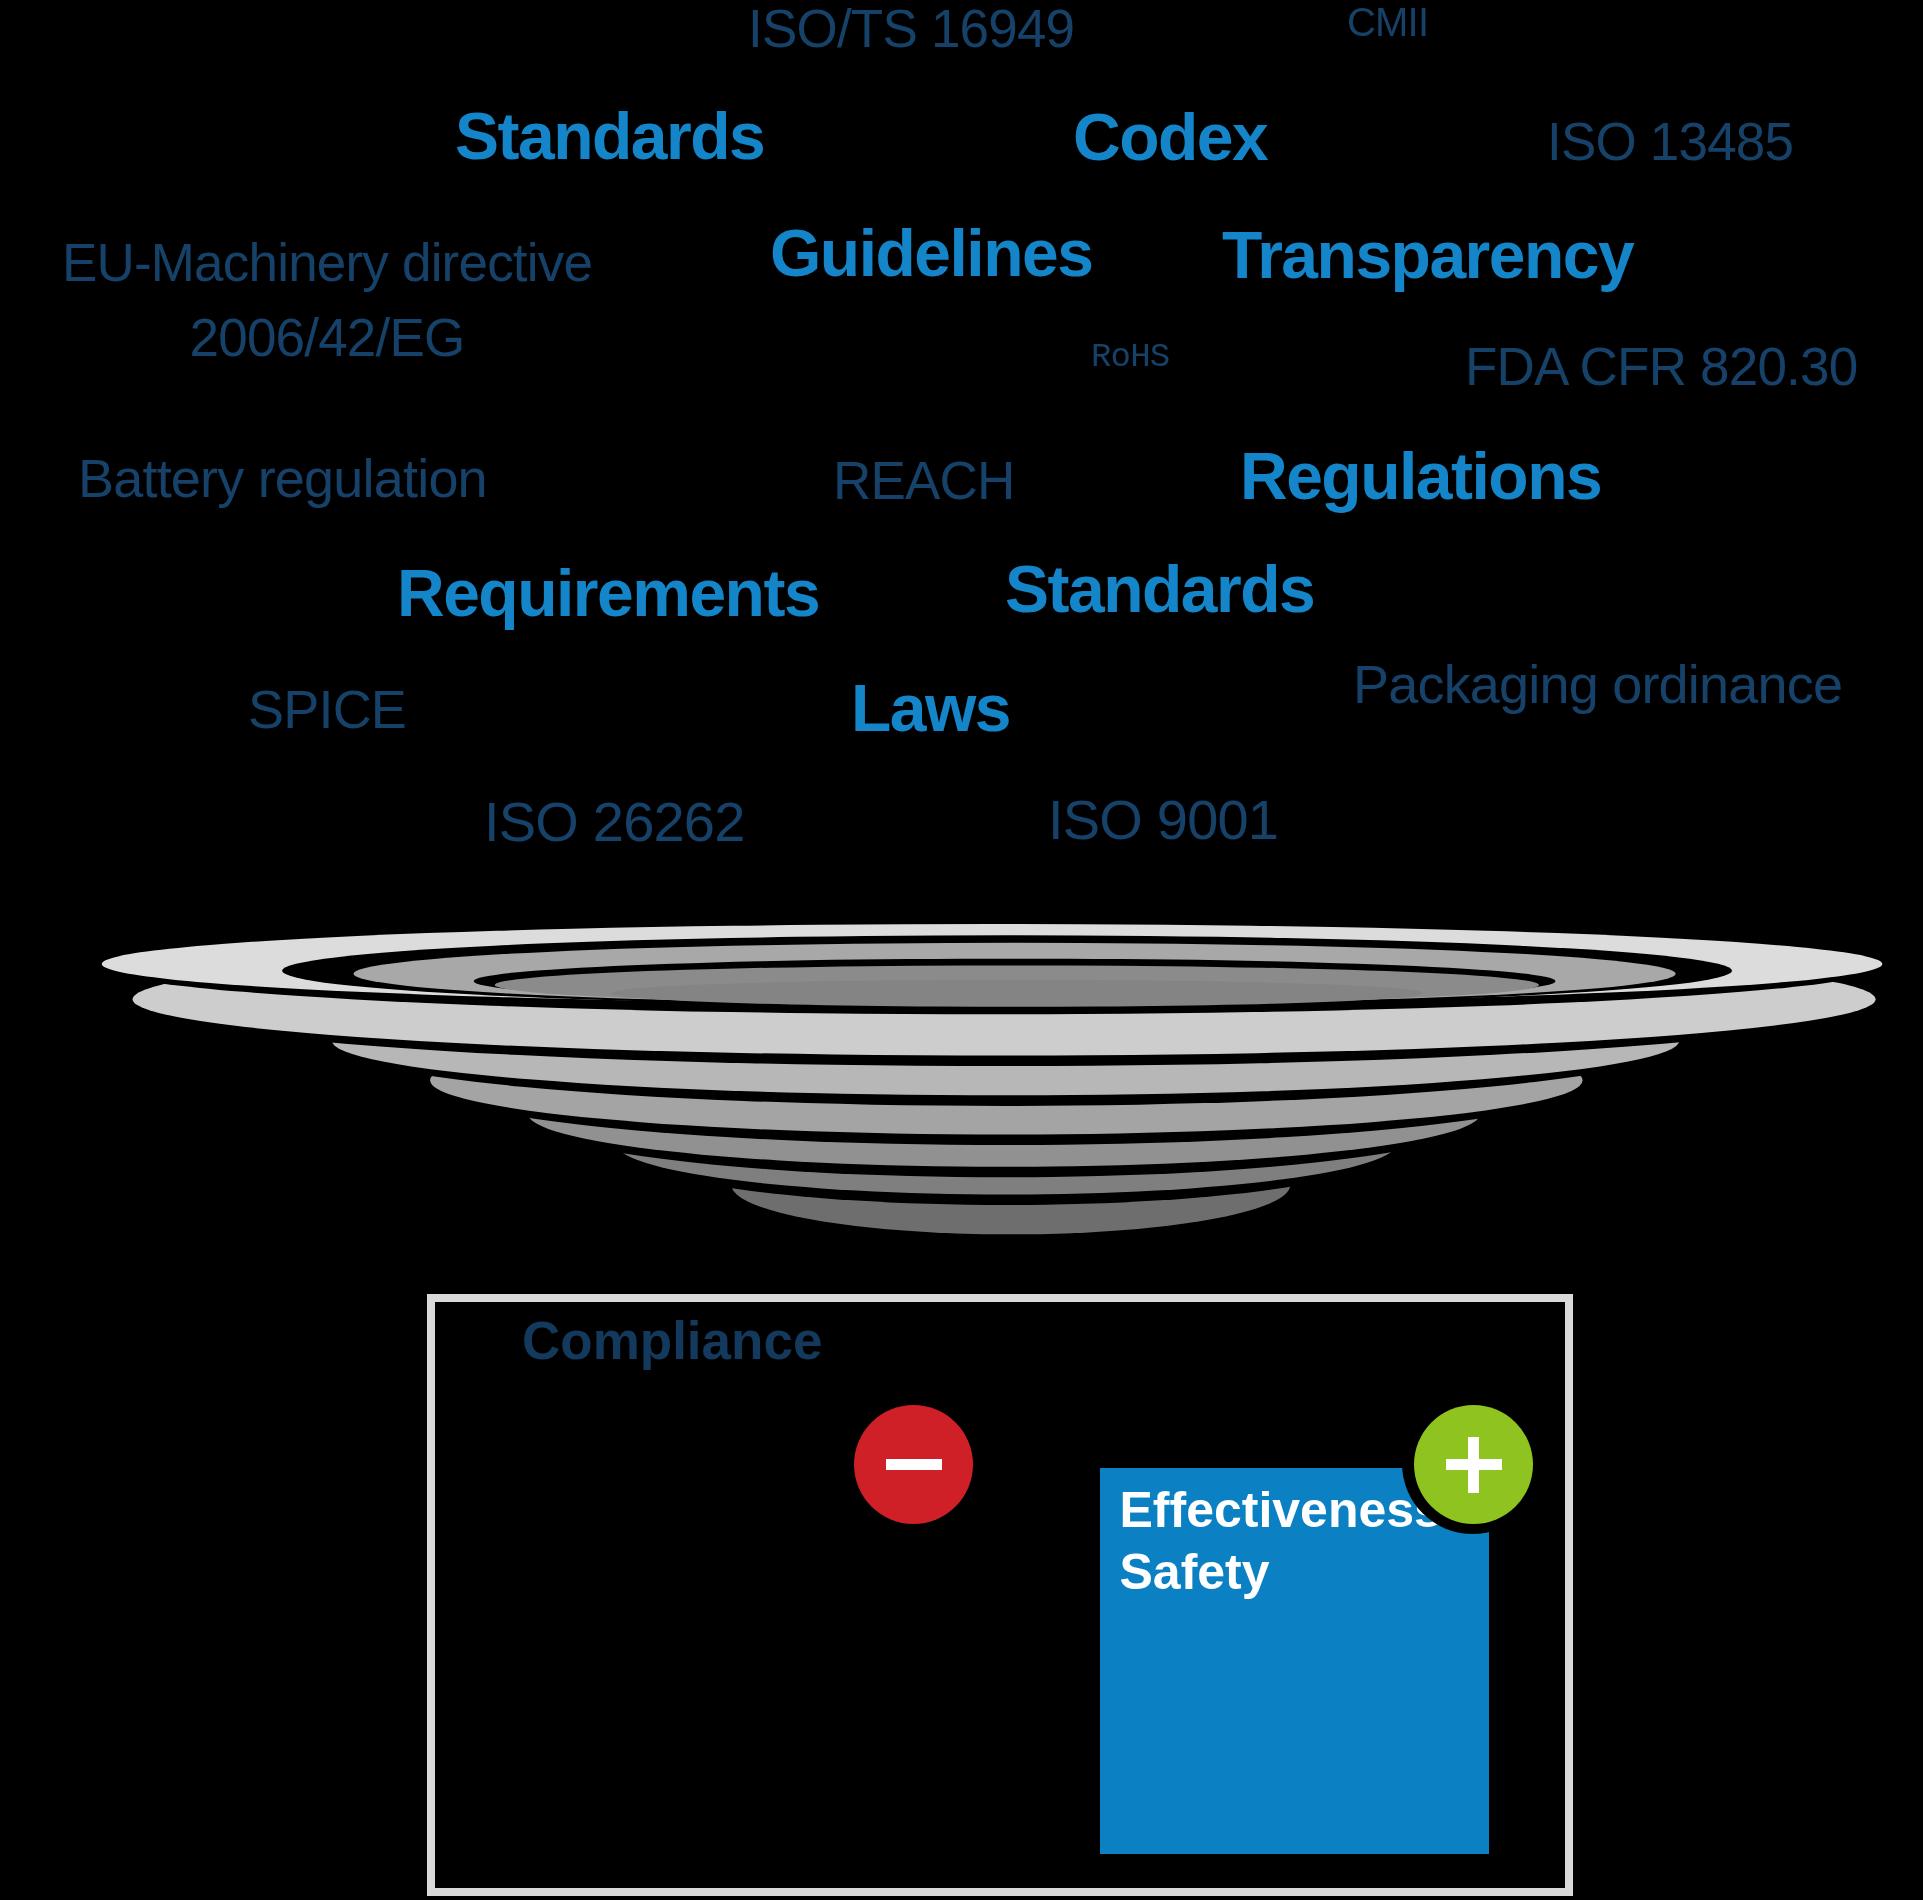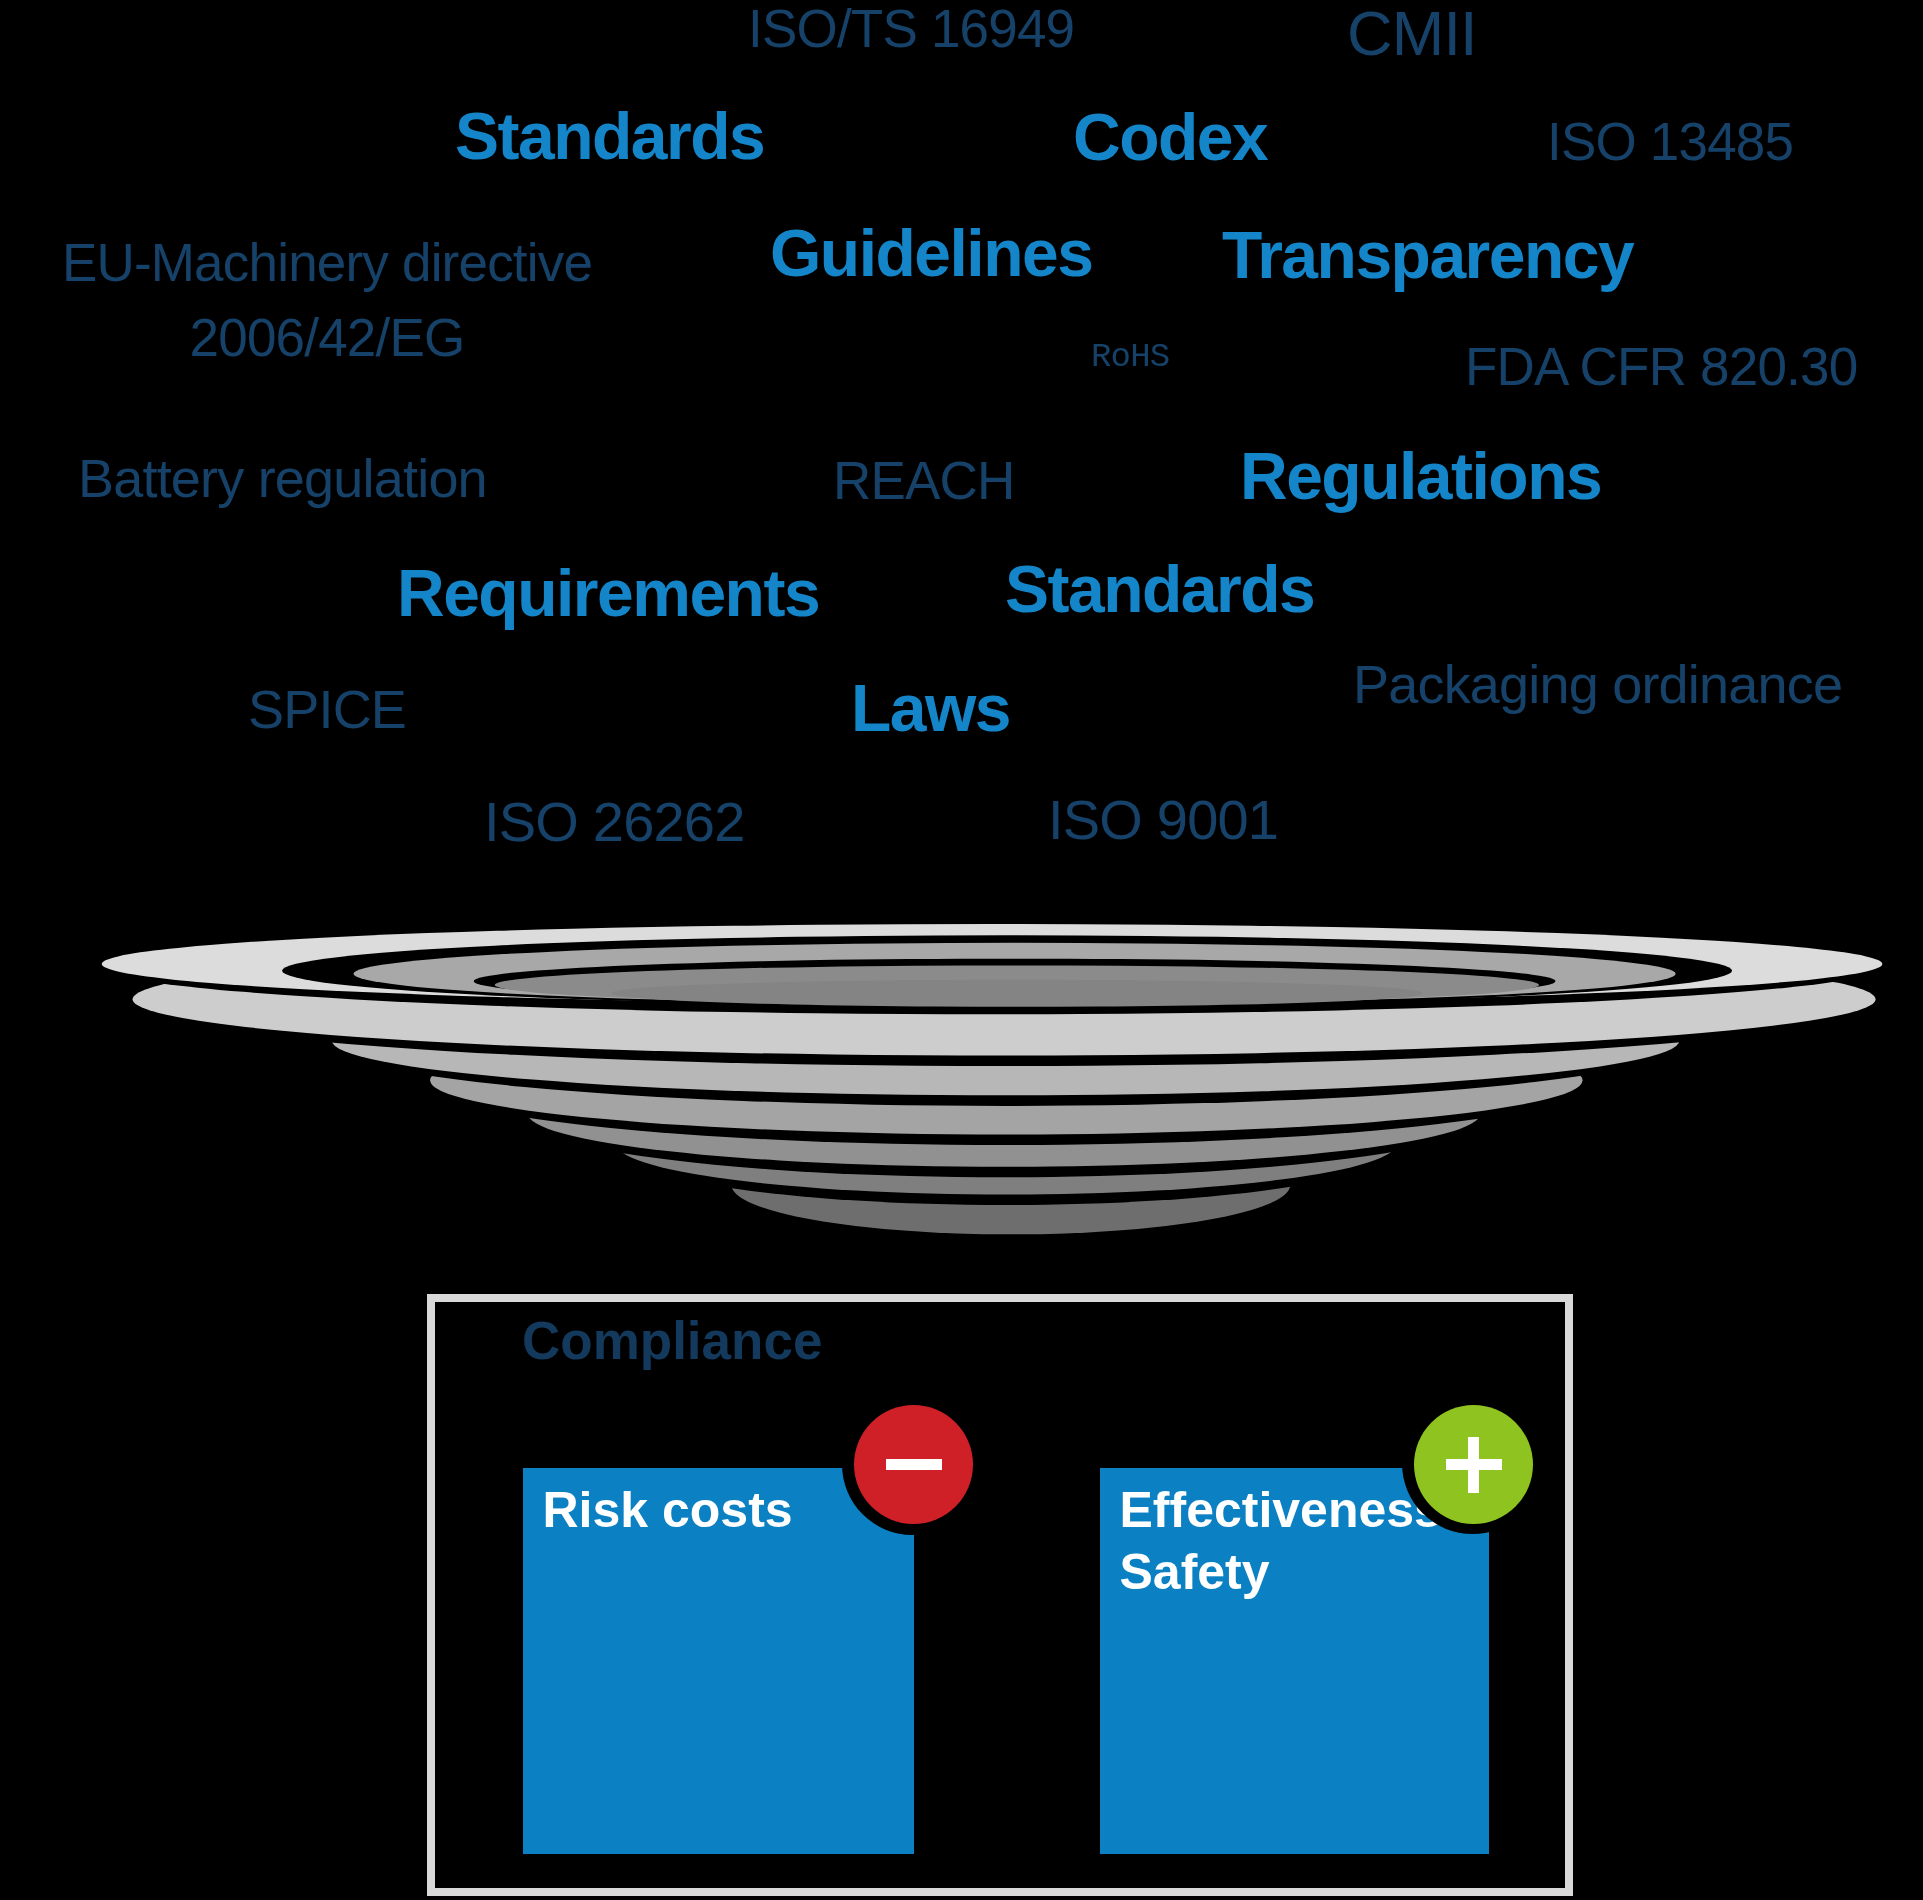--- a/index.html
+++ b/index.html
@@ -71,21 +71,21 @@
     background: #fff;
   }
 </style>
 </head>
 <body>
 
 <div id="stage" style="--bg: #000000; --accent: #1385c8; --dark: #164269; --title: #133a5c; --card-blue: #0b81c3; --panel-border: #d9d9d9;">
 
   <div id="word-cloud">
       <span class="cloud-word secondary" style="left: 748px; top: 2.3px; font-size: 53px;">ISO/TS 16949</span>
-      <span class="cloud-word secondary" style="left: 1347px; top: 2.3px; font-size: 63px; text-align: right;">CMII</span>
+      <span class="cloud-word secondary" style="left: 1347px; top: 2.3px; font-size: 40px; text-align: right;">CMII</span>
       <span class="cloud-word primary" style="left: 455px; top: 103px; font-size: 66px;">Standards</span>
       <span class="cloud-word primary" style="left: 1073px; top: 104px; font-size: 66px;">Codex</span>
       <span class="cloud-word secondary" style="left: 1547px; top: 115px; font-size: 53px;">ISO 13485</span>
       <span class="cloud-word secondary" style="left: 0px; top: 225px; font-size: 53px; width: 654px; text-align: center; line-height: 75px;">EU-Machinery directive
 2006/42/EG</span>
       <span class="cloud-word primary" style="left: 1222px; top: 222px; font-size: 66px;">Transparency</span>
       <span class="cloud-word primary" style="left: 770px; top: 220px; font-size: 66px;">Guidelines</span>
       <span class="cloud-word secondary" style="left: 1091px; top: 340px; font-size: 34px; font-family: Liberation Mono, monospace;">RoHS</span>
       <span class="cloud-word secondary" style="left: 1465px; top: 340px; font-size: 53px;">FDA CFR 820.30</span>
       <span class="cloud-word secondary" style="left: 78px; top: 451px; font-size: 54px;">Battery regulation</span>
@@ -118,23 +118,20 @@
       <ellipse cx="1350" cy="1296" rx="880" ry="41" fill="#a8a8a8"></ellipse>
       <ellipse cx="1350" cy="1306" rx="720" ry="30" fill="#000000"></ellipse>
       <ellipse cx="1353" cy="1311" rx="695" ry="26" fill="#8b8b8b"></ellipse>
       <ellipse cx="1353" cy="1322" rx="540" ry="18" fill="#848484"></ellipse>
     </svg>
 
   <div id="compliance-panel"></div>
 
   <div id="panel-title">Compliance</div>
 
-  <div class="card" id="card-risk">
-    <div>Risk costs</div>
-  </div>
 
   <div class="card" id="card-benefit">
     <div>Effectiveness</div>
     <div>Safety</div>
   </div>
 
   <div class="badge-cut" id="cut-minus"></div>
   <div class="badge" id="badge-minus" style="background: rgb(207, 32, 39);">
     <span class="bar-h"></span>
   </div>

